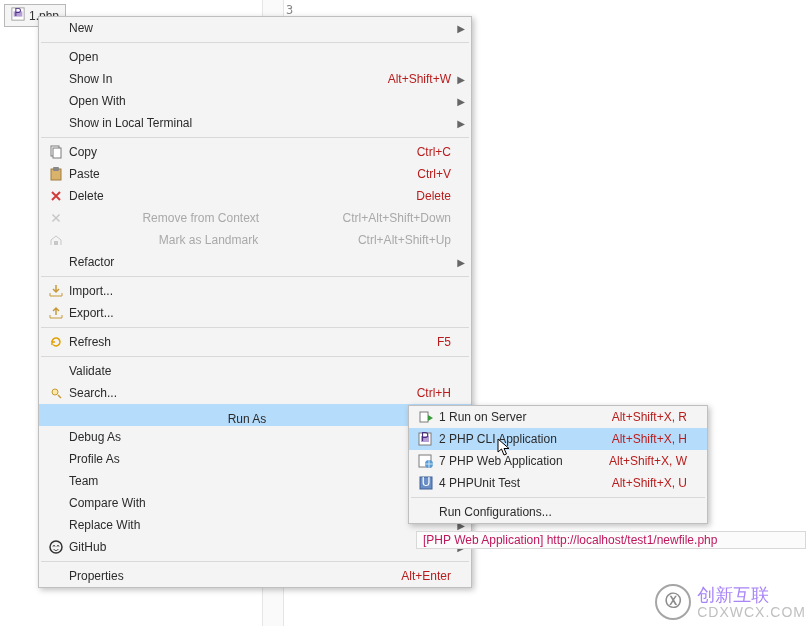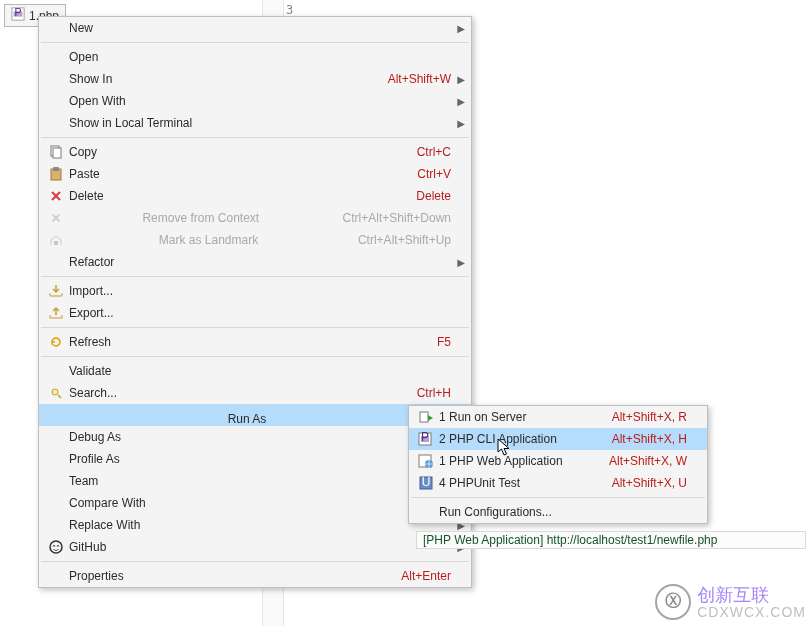--- a/index.html
+++ b/index.html
@@ -22,21 +22,21 @@
 .mi .accel { color: #b91c1c; padding-left: 10px; }
 .mi .arrow { position: absolute; right: 6px; color: #666; font-size: 10px; }
 .mi.disabled .label, .mi.disabled .accel { color: #a9a9a9; text-align: center; }
 .mi.highlight { background: #b6dcfb; flex-direction: column; }
 .mi.highlight-sub { background: #b6dcfb; }
 .sep { height: 1px; background: #d8d8d8; margin: 3px 2px; }
 
 .icon { width: 16px; height: 16px; }
 .cursor { position: absolute; left: 497px; top: 438px; z-index: 50; pointer-events: none; }
 
-.status-bar { position: absolute; left: 416px; top: 531px; width: 390px; height: 18px; background: #fbfbfb; border: 1px solid #d8d8d8; display: flex; align-items: center; padding: 0 6px; color: #14532d; }
+.status-bar { position: absolute; left: 416px; top: 531px; width: 390px; height: 18px; background: #fbfbfb; border: 1px solid #d8d8d8; display: flex; align-items: center; padding: 0 6px; color: #be185d; }
 
 .watermark { position: absolute; right: 6px; bottom: 6px; display: flex; align-items: center; gap: 6px; opacity: .75; }
 .wm-circle { width: 36px; height: 36px; border-radius: 50%; border: 2px solid #888; display: flex; align-items: center; justify-content: center; font-weight: bold; color: #666; font-size: 16px; }
 .wm-text { color: #8b5cf6; font-size: 18px; }
 .wm-sub { color: #aaa; font-size: 14px; letter-spacing: 1px; margin-top: -3px;}
 </style>
 </head>
 <body>
 
 <div class="file-tab">
@@ -258,21 +258,21 @@
     <span class="accel">Alt+Shift+X, H</span>
   </div>
   <div class="mi">
     <span class="icon-slot">
         <svg class="icon" viewBox="0 0 16 16">
           <rect x="1" y="2" width="12" height="12" fill="#fff" stroke="#7a7a7a"></rect>
           <circle cx="11" cy="11" r="4" fill="#5a9bd5"></circle>
           <path d="M7 11 h8 M11 7 v8" stroke="#fff" stroke-width="0.7"></path>
         </svg>
       </span>
-    <span class="label">1 PHP Web Application</span>
+    <span class="label">7 PHP Web Application</span>
     <span class="accel">Alt+Shift+X, W</span>
   </div>
   <div class="mi">
     <span class="icon-slot">
         <svg class="icon" viewBox="0 0 16 16">
           <rect x="2" y="2" width="12" height="12" fill="#6a8fc7" stroke="#3f5f97"></rect>
           <text x="8" y="11" font-size="7" text-anchor="middle" fill="#fff">U</text>
         </svg>
       </span>
     <span class="label">4 PHPUnit Test</span>

